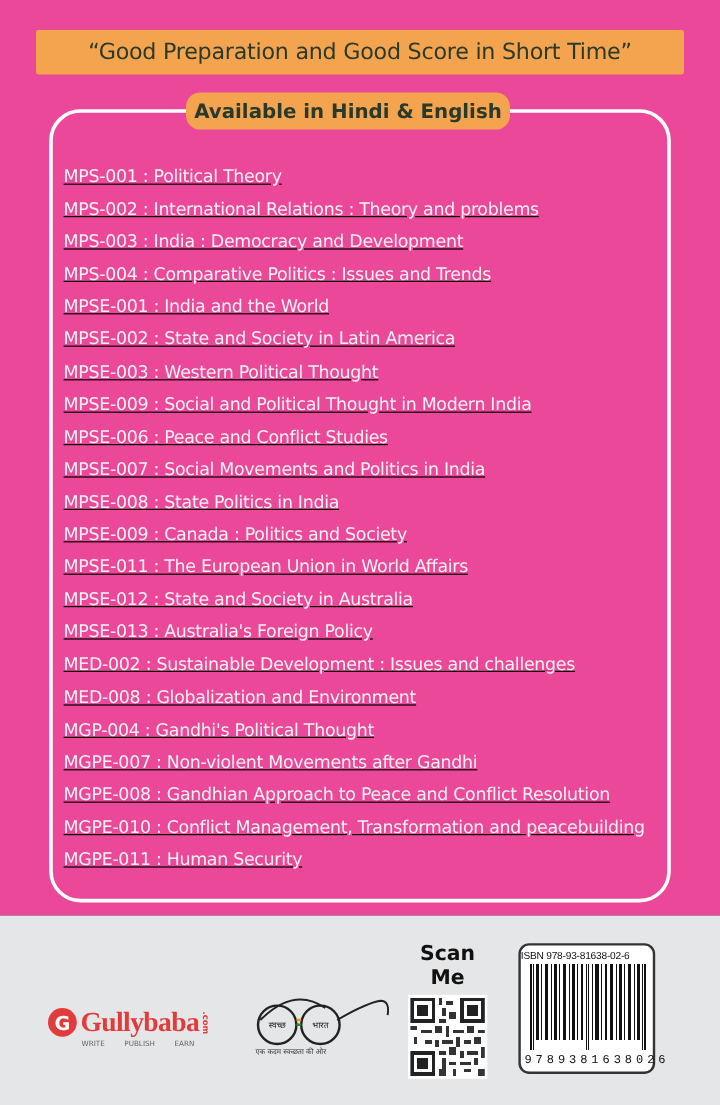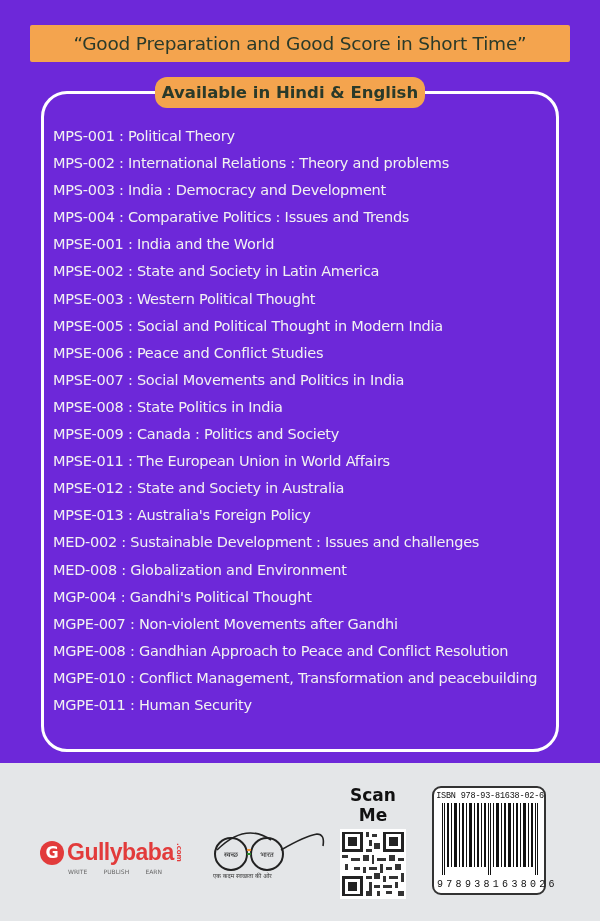--- a/index.html
+++ b/index.html
@@ -1,82 +1,82 @@
 <!DOCTYPE html>
 <html><head>
 <meta charset="utf-8">
 <style>
   html, body { margin:0; padding:0; }
   body {
     width:600px; height:921px; overflow:hidden; position:relative;
     background:#0b3440;
     font-family:"DejaVu Sans", sans-serif;
   }
-  .top { position:absolute; left:0; top:0; width:600px; height:763px; background:#6d28d9; }
+  .top { position:absolute; left:0; top:0; width:600px; height:763px; background:#ec4899; }
   .banner {
     position:absolute; left:30px; top:25px; width:540px; height:37px;
     background:#f4a44e; border-radius:2px;
     display:flex; align-items:center; justify-content:center;
     color:#2a3a2a; font-size:18.5px; letter-spacing:-0.2px;
   }
   .box {
     position:absolute; left:41px; top:91px; width:518px; height:661px;
     border:3px solid #ffffff; border-radius:26px; box-sizing:border-box;
   }
   .tab {
     position:absolute; left:155px; top:77px; width:270px; height:31px;
     background:#f4a44e; border-radius:12px;
     display:flex; align-items:center; justify-content:center;
     color:#2a3a2a; font-size:16.5px; font-weight:bold;
   }
-  .list { position:absolute; left:53px; top:124px; width:510px; margin:0; padding:0; list-style:none; }
+  .list { position:absolute; left:53px; top:136px; width:510px; margin:0; padding:0; list-style:none;text-decoration:underline; }
   .list li {
     height:27.1px; line-height:24px; color:#f2f2f2; font-size:14.5px;
     white-space:nowrap; letter-spacing:-0.25px;
   }
   .footer { position:absolute; left:0; top:763px; width:600px; height:158px; background:#e4e6e8; }
   .gb { position:absolute; left:40px; top:76px; }
   .gb-logo { display:flex; align-items:center; }
   .gb-icon {
     width:24px; height:24px; border-radius:50%; background:#e23b3b;
     color:#fff; font-weight:bold; font-size:16px; font-family:"DejaVu Sans", sans-serif;
     display:flex; align-items:center; justify-content:center; margin-right:3px;
   }
-  .gb-name { color:#e23b3b; font-weight:bold; font-size:23px; font-family:Liberation Sans, sans-serif; letter-spacing:-0.5px; }
+  .gb-name { color:#e23b3b; font-weight:bold; font-size:23px; font-family:Liberation Serif, serif; letter-spacing:-0.5px; }
   .gb-com { color:#e23b3b; font-size:7px; writing-mode:vertical-rl; margin-left:1px; font-weight:bold; }
   .gb-tags { display:flex; justify-content:space-between; width:94px; margin-left:28px; margin-top:2px; color:#666; font-size:6px; }
   .sb { position:absolute; left:205px; top:65px; width:120px; height:60px; }
   .sb-tag { position:absolute; left:8px; top:44px; font-size:6px; color:#333; }
   .scan { position:absolute; left:338px; top:22px; width:70px; text-align:center; }
   .scan-title { font-weight:bold; font-size:17px; color:#111; line-height:20px; }
   .qr { width:66px; height:70px; margin:4px auto 0; background:#fff; padding:2px; box-sizing:border-box; }
   .isbn {
     position:absolute; left:432px; top:23px; width:114px; height:109px;
     border:2px solid #333; border-radius:9px; background:#fff; box-sizing:border-box;
   }
-  .isbn-text { font-size:8.5px; text-align:right; margin-top:3px; color:#111; font-family:Liberation Mono, monospace; letter-spacing:-0.2px; }
+  .isbn-text { font-size:8.5px; text-align:left; margin-top:3px; color:#111; font-family:Liberation Sans, sans-serif; letter-spacing:-0.2px; }
   .bars { margin:2px 6px 0; height:72px; }
   .isbn-num { font-size:10px; letter-spacing:3.3px; margin-left:3px; color:#111; font-family:Liberation Mono, monospace; }
 </style>
 </head>
 <body>
 
 <div class="top">
   <div class="banner">“Good Preparation and Good Score in Short Time”</div>
   <div class="box"></div>
   <div class="tab">Available in Hindi &amp; English</div>
   <ul class="list">
     <li>MPS-001 : Political Theory</li>
     <li>MPS-002 : International Relations : Theory and problems</li>
     <li>MPS-003 : India : Democracy and Development</li>
     <li>MPS-004 : Comparative Politics : Issues and Trends</li>
     <li>MPSE-001 : India and the World</li>
     <li>MPSE-002 : State and Society in Latin America</li>
     <li>MPSE-003 : Western Political Thought</li>
-    <li>MPSE-005 : Social and Political Thought in Modern India</li>
+    <li>MPSE-009 : Social and Political Thought in Modern India</li>
     <li>MPSE-006 : Peace and Conflict Studies</li>
     <li>MPSE-007 : Social Movements and Politics in India</li>
     <li>MPSE-008 : State Politics in India</li>
     <li>MPSE-009 : Canada : Politics and Society</li>
     <li>MPSE-011 : The European Union in World Affairs</li>
     <li>MPSE-012 : State and Society in Australia</li>
     <li>MPSE-013 : Australia's Foreign Policy</li>
     <li>MED-002 : Sustainable Development : Issues and challenges</li>
     <li>MED-008 : Globalization and Environment</li>
     <li>MGP-004 : Gandhi's Political Thought</li>

